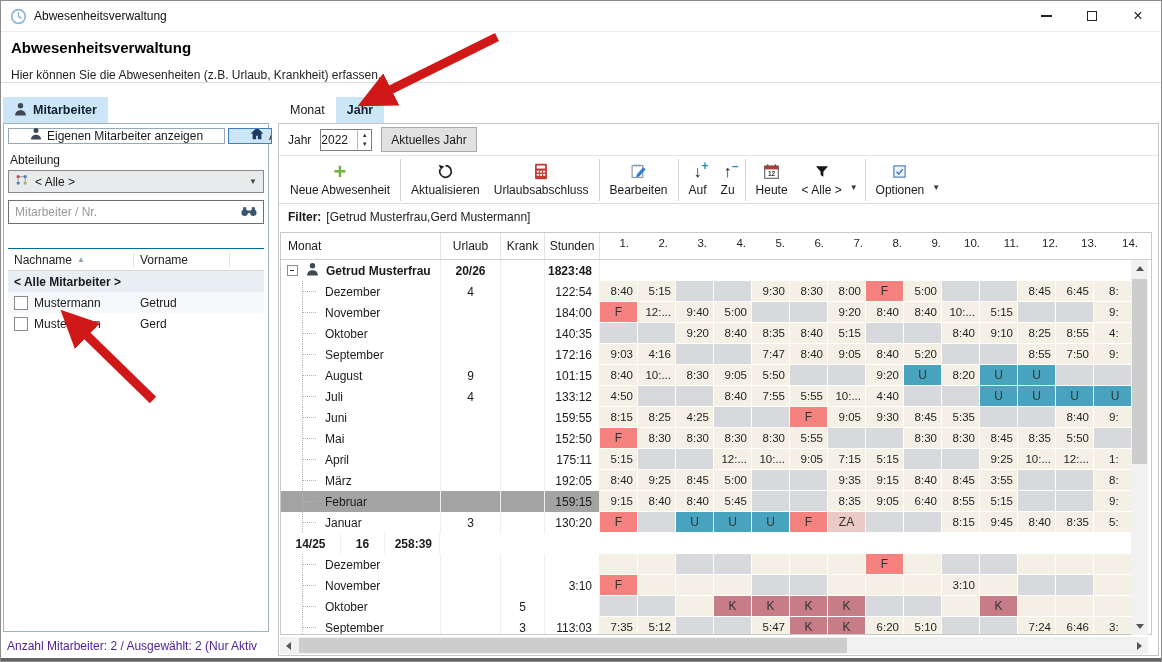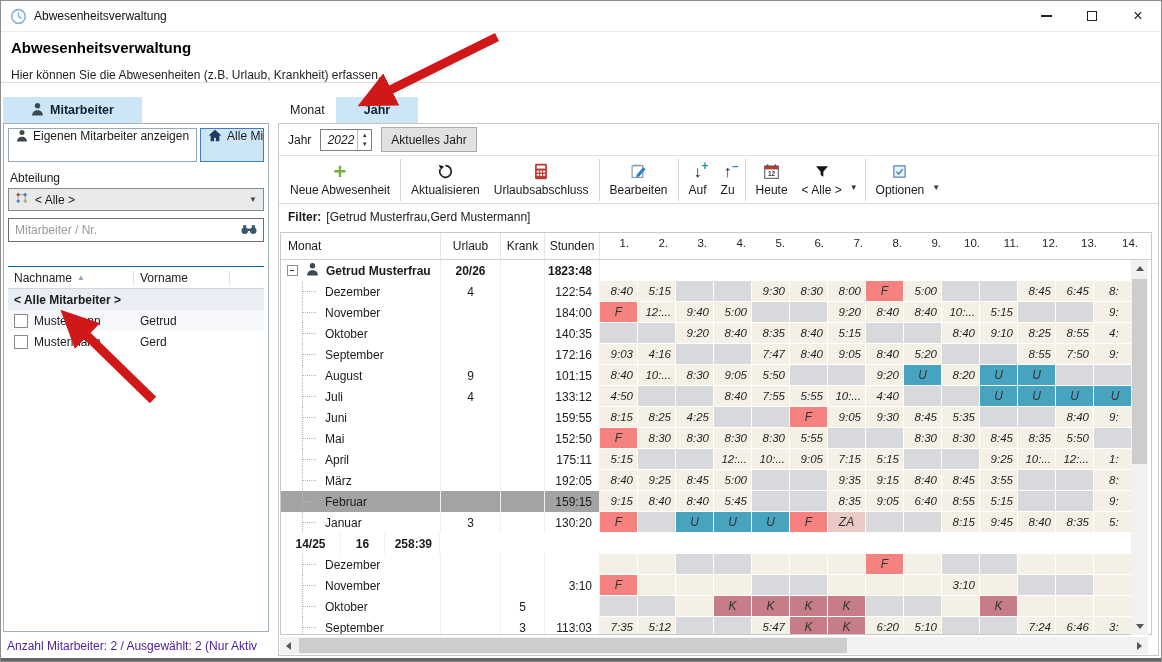--- a/index.html
+++ b/index.html
@@ -18,25 +18,25 @@
   .close-glyph{font-size:16px;color:#222;line-height:1;}
 
   
   .apphead{padding:7px 10px 0 10px;border-bottom:1px solid #dcdcdc;height:51px;box-sizing:border-box;}
   .apphead h1{margin:0;font-size:15px;font-weight:bold;color:#000;}
   .apphead .sub{margin-top:12px;font-size:12px;color:#1f1f1f;}
 
   
   #sidebar{position:absolute;left:2px;top:96px;width:266px;bottom:5px;}
   .tabstrip{height:26px;display:flex;align-items:flex-end;}
-  .tab{display:inline-flex;align-items:center;gap:6px;height:26px;padding:0 28px;font-size:12.5px;box-sizing:border-box;}
+  .tab{display:inline-flex;align-items:center;gap:6px;height:26px;padding:0 11px;font-size:12.5px;box-sizing:border-box;}
   .tab.sel{background:#cde6f7;font-weight:bold;color:#10202e;}
   .sb-box{position:absolute;top:26px;left:0;right:0;bottom:24px;border:1px solid #a3b1ba;background:#fff;padding:4px;box-sizing:border-box;}
   .btn-row{display:flex;gap:3px;}
-  .tog-btn{height:34px;display:flex;align-items:flex-start;gap:5px;font-size:12px;border:1px solid #98a8b5;background:#fff;padding:0 7px;box-sizing:border-box;white-space:nowrap;}
+  .tog-btn{height:16px;display:flex;align-items:flex-end;gap:5px;font-size:12px;border:1px solid #98a8b5;background:#fff;padding:0 21px;box-sizing:border-box;white-space:nowrap;}
   .tog-btn.on{background:#cde6f7;border:1px solid #3f7fbf;overflow:hidden;flex:1;min-width:0;}
   .lbl{font-size:12px;margin:9px 2px 3px 2px;}
   .dropdown{height:23px;border:1px solid #8a8a8a;background:#e9eaeb;display:flex;align-items:center;gap:6px;padding:0 6px;font-size:12px;box-sizing:border-box;}
   .dropdown .chev{margin-left:auto;font-size:8px;color:#444;}
   .searchbox{margin-top:7px;height:24px;border:1px solid #6f6f6f;display:flex;align-items:center;box-sizing:border-box;background:#fff;}
   .searchbox input{flex:1;border:0;outline:0;font-size:12px;padding:0 6px;font-family:"Liberation Sans",sans-serif;color:#333;min-width:0;background:transparent;}
   .searchbox input::placeholder{color:#9a9a9a;}
   .searchbox .bino{margin-right:6px;}
   .mlist{margin-top:24px;border-top:1px solid #0369a1;font-size:12px;}
   .mlist .lhead{display:flex;height:21px;align-items:center;border-bottom:1px solid #d5d5d5;color:#222;}
@@ -49,21 +49,21 @@
   .cbox{width:12px;height:12px;border:1px solid #8a8a8a;background:#fff;flex:none;}
   .sb-status{position:absolute;bottom:3px;left:4px;width:260px;font-size:12px;white-space:nowrap;overflow:hidden;color:#4c1d95;}
 
   
   #main{position:absolute;left:277px;top:96px;right:2px;bottom:5px;}
   #main .tabstrip{padding-left:3px;gap:2px;}
   .tab.plain{padding:0 9px;}
   .main-box{position:absolute;top:26px;left:0;right:0;bottom:0;border:1px solid #c5c5c5;background:#fff;box-sizing:border-box;}
   .year-row{height:31px;display:flex;align-items:center;gap:9px;padding:0 9px;border-bottom:1px solid #e4e4e4;font-size:12px;}
   .spin{width:52px;height:22px;border:1px solid #7f7f7f;display:flex;align-items:center;box-sizing:border-box;}
-  .spin .sval{flex:1;text-align:right;padding-right:3px;font-size:12px;font-style:italic;}
+  .spin .sval{flex:1;text-align:left;padding-right:3px;font-size:12px;}
   .spin .sarrows{width:13px;height:100%;border-left:1px solid #bbb;display:flex;flex-direction:column;align-items:center;justify-content:center;font-size:6px;color:#333;line-height:1.4;}
   .push-btn{height:23px;background:#e1e1e1;border:1px solid #aaaaaa;display:flex;align-items:center;padding:0 9px;font-size:12px;}
   .toolbar{height:47px;display:flex;align-items:center;padding:0 4px;border-bottom:1px solid #dadada;}
   .tb-btn{display:flex;flex-direction:column;align-items:center;justify-content:center;gap:2px;padding:2px 7px;font-size:12px;height:42px;white-space:nowrap;}
   .tb-ic{height:19px;display:flex;align-items:center;justify-content:center;position:relative;}
   .tb-div{width:1px;height:42px;background:#d4d4d4;margin:0 3px;}
   .tb-chev{font-size:8px;color:#333;padding:16px 4px 0 1px;}
   .plus-glyph{font-size:22px;font-weight:bold;color:#76b041;line-height:17px;}
   .arrmain{font-size:16px;font-weight:bold;color:#222;line-height:17px;}
   .arrsup{position:absolute;top:-3px;right:-7px;font-size:12px;font-weight:bold;color:#1d8fb0;}
@@ -88,21 +88,21 @@
   .tc.std{width:55px;justify-content:flex-end;padding-right:7px;}
   .trow.grp .tc{font-weight:bold;}
   .trow.hl .tc{background:#a3a3a3;text-align:right;}
   .grp-exp{width:9px;height:9px;border:1px solid #8f8f8f;margin-left:6px;position:relative;flex:none;background:#fff;}
   .grp-exp::after{content:"";position:absolute;left:1.5px;top:3.5px;width:4px;height:1px;background:#333;}
   .grp-name{margin-left:7px;white-space:nowrap;}
   .grp-pic{margin-left:8px;flex:none;}
   .tree-v{position:absolute;left:21px;top:0;bottom:0;border-left:1px dotted #b5b5b5;}
   .tree-h{position:absolute;left:21px;top:10px;width:14px;border-top:1px dotted #b5b5b5;}
   .m-name{margin-left:44px;white-space:nowrap;}
-  .days{display:flex;font-style:italic;}
+  .days{display:flex;}
   .day{width:37px;height:20px;margin:0 1px 1px 0;display:flex;align-items:center;justify-content:flex-end;padding-right:4px;box-sizing:border-box;font-size:11.5px;color:#1f1f1f;white-space:nowrap;overflow:hidden;}
   .day.val,.day.emp{background:#f4f0e6;}
   .day.wk{background:#d8d9dd;}
   .day.code{justify-content:center;padding:0;font-size:12px;color:#333;}
   .day.F{background:#f5827e;}
   .day.U{background:#48a4be;}
   .day.K{background:#c67d87;}
   .day.ZA{background:#ebc9c4;}
   .day.last{width:42px;justify-content:flex-start;padding-left:15px;}
   .day.last.code{justify-content:center;padding:0;}

